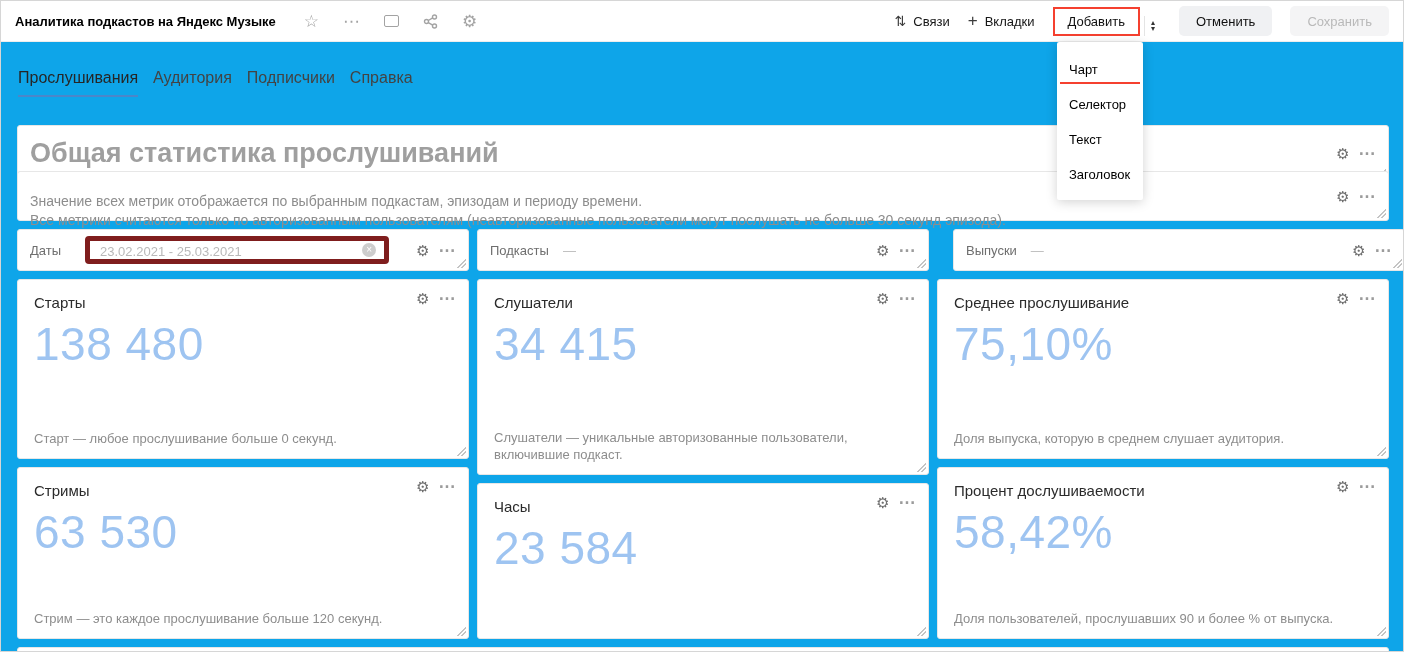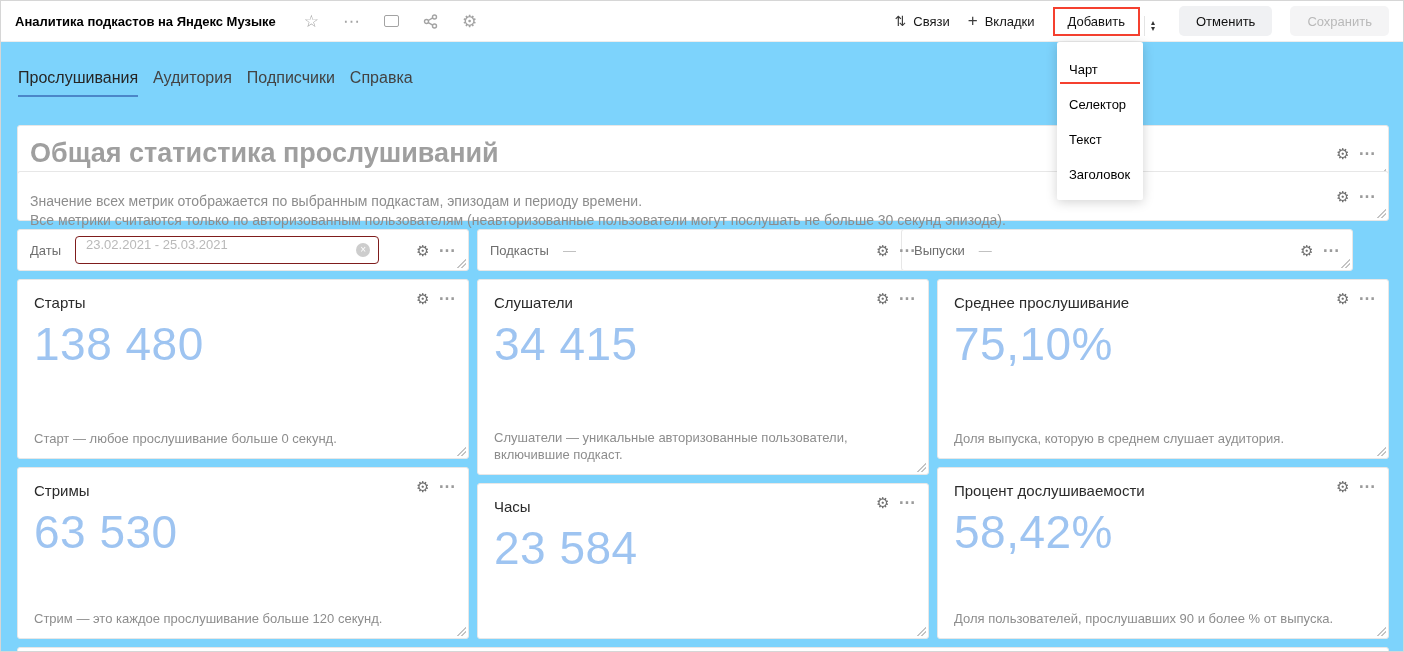--- a/index.html
+++ b/index.html
@@ -1,17 +1,17 @@
 <!DOCTYPE html>
 <html style="--accent-blue: #9ec4f1; --tab-blue: #4b86c9; --highlight-red: #f5402f;"><head>
 <meta charset="utf-8">
 <style>
   *{margin:0;padding:0;box-sizing:border-box}
   body{font-family:"Liberation Sans",sans-serif;background:#fff}
-  .page{position:relative;width:1404px;height:652px;background:#7dd3fc;overflow:hidden;border:1px solid #d6d6d6}
+  .page{position:relative;width:1404px;height:652px;background:#0ea5e9;overflow:hidden;border:1px solid #d6d6d6}
 
   
   .topbar{position:absolute;top:0;left:0;width:100%;height:41px;display:flex;align-items:center;
           padding:0 14px;background:#fff;border-bottom:1px solid #ededed;z-index:20}
   .tb-title{font-size:13px;font-weight:700;color:#000;white-space:nowrap}
   .tb-icons{display:flex;align-items:center;gap:24px;margin-left:28px;color:#a3a3a3}
   .tb-icons .glyph{font-size:17px;line-height:1;cursor:pointer}
   .frame-icon{width:15px;height:12px;border:1.5px solid #a3a3a3;border-radius:2px;display:inline-block;cursor:pointer}
   .tb-right{margin-left:auto;display:flex;align-items:center;gap:18px}
   .tb-action{display:flex;align-items:center;gap:7px;font-size:13px;color:#161616;cursor:pointer;white-space:nowrap}
@@ -47,22 +47,22 @@
   .resize{position:absolute;right:2px;bottom:2px;width:10px;height:10px;cursor:nwse-resize;
           clip-path:polygon(100% 0,100% 100%,0 100%);
           background:repeating-linear-gradient(135deg,#fff 0 1.5px,#c4c4c4 1.5px 3px)}
 
   .w-title{display:flex;align-items:center;padding:0 12px}
   .title-text{font-size:27px;font-weight:600;color:#9f9f9f;white-space:nowrap}
   .w-text{padding:20px 12px;font-size:14px;line-height:19px;color:#8d8d8d}
 
   .w-sel{display:flex;align-items:center;padding:0 12px}
   .sel-label{font-size:13px;color:#6e6e6e;white-space:nowrap}
-  .sel-input{margin-left:14px;width:304px;height:28px;border:1px solid #7f1d1d;border-radius:4px;
-             display:flex;align-items:flex-start;padding:0 26px 0 10px;font-size:13px;color:#b9b9b9;
+  .sel-input{margin-left:24px;width:304px;height:28px;border:5px solid #7f1d1d;border-radius:4px;
+             display:flex;align-items:flex-end;padding:0 26px 0 10px;font-size:13px;color:#b9b9b9;
              position:relative;cursor:text;white-space:nowrap}
   .clear{position:absolute;right:8px;top:50%;transform:translateY(-50%);width:14px;height:14px;border-radius:50%;
          background:#cdcdcd;color:#fff;font-size:10px;line-height:14px;text-align:center;cursor:pointer}
   .sel-value{margin-left:14px;font-size:13px;color:#b9b9b9}
 
   .stat{padding:14px 16px}
   .stat-title{font-size:15px;color:#2b2b2b;white-space:nowrap}
   .stat-value{font-size:46px;color:var(--accent-blue,#9ec4f1);margin-top:6px;letter-spacing:.5px;white-space:nowrap}
   .stat-caption{position:absolute;left:16px;right:16px;bottom:11px;font-size:13px;line-height:17px;color:#8d8d8d}
 </style>
@@ -159,21 +159,21 @@
   <div class="widget w-sel vcenter" style="left:476px;top:228px;width:452px;height:42px">
     <span class="sel-label">Подкасты</span>
     <span class="sel-value">—</span>
     <div class="card-icons">
       <span class="gear">⚙</span>
       <span class="dots">⋯</span>
     </div>
     <span class="resize"></span>
   </div>
 
-  <div class="widget w-sel vcenter" style="left:900px;top:228px;width:452px;height:42px">
+  <div class="widget w-sel vcenter" style="left:952px;top:228px;width:452px;height:42px">
     <span class="sel-label">Выпуски</span>
     <span class="sel-value">—</span>
     <div class="card-icons">
       <span class="gear">⚙</span>
       <span class="dots">⋯</span>
     </div>
     <span class="resize"></span>
   </div>
 
   <div class="widget stat" style="left:16px;top:278px;width:452px;height:180px">

